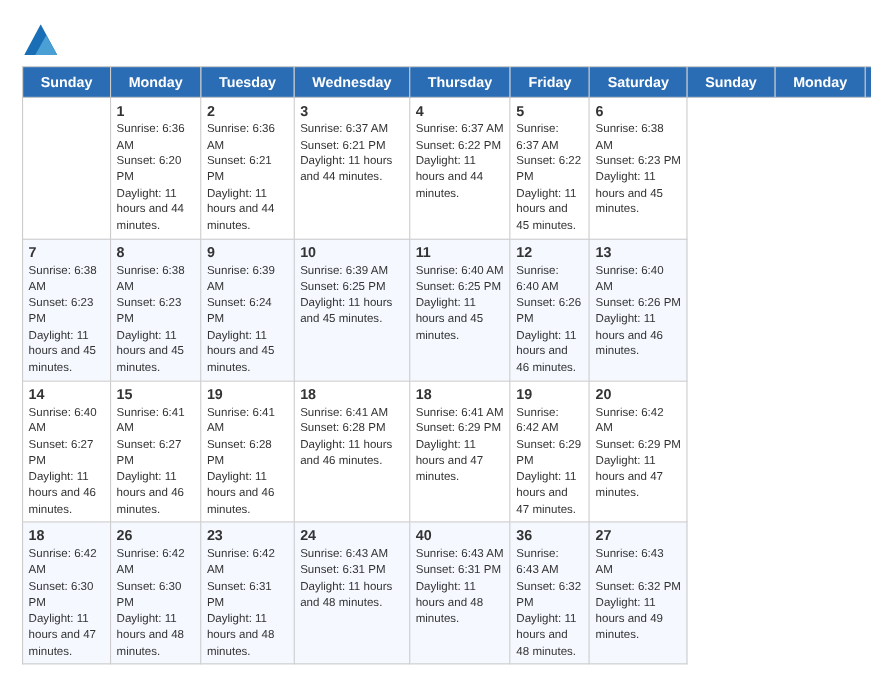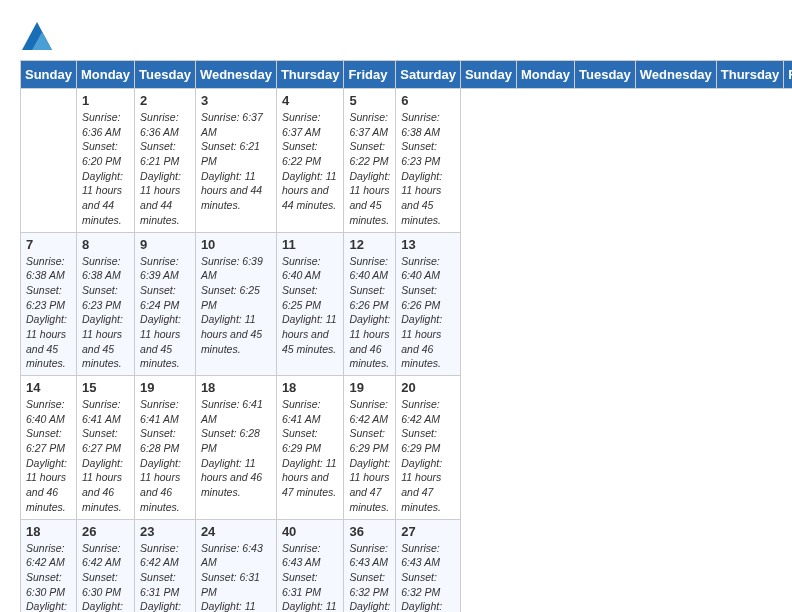--- a/index.html
+++ b/index.html
@@ -48,21 +48,21 @@
       color: #555;
     }
     table {
       width: 100%;
       border-collapse: collapse;
       font-size: 11px;
     }
     th {
       background-color: #2a6db5;
       color: #fff;
-      padding: 6px 4px;
+      padding: 6px 16px;
       text-align: left;
       font-size: 13px;
       font-weight: bold;
       border: 1px solid #ccc;
     }
     td {
       border: 1px solid #ccc;
       vertical-align: top;
       padding: 4px 5px;
       height: 90px;
@@ -72,21 +72,20 @@
       font-size: 13px;
       font-weight: bold;
       color: #333;
       display: block;
       margin-bottom: 2px;
     }
     .cell-text {
       color: #333;
       font-size: 10.5px;
       line-height: 1.4;
-      font-style: italic;
     }
     tr:nth-child(even) td { background: #f5f8ff; }
     tr:nth-child(odd) td { background: #ffffff; }
     .empty-cell { background: #fff !important; }
   </style>
 </head>
 <body>
 
 <div class="header">
   <div class="logo">

